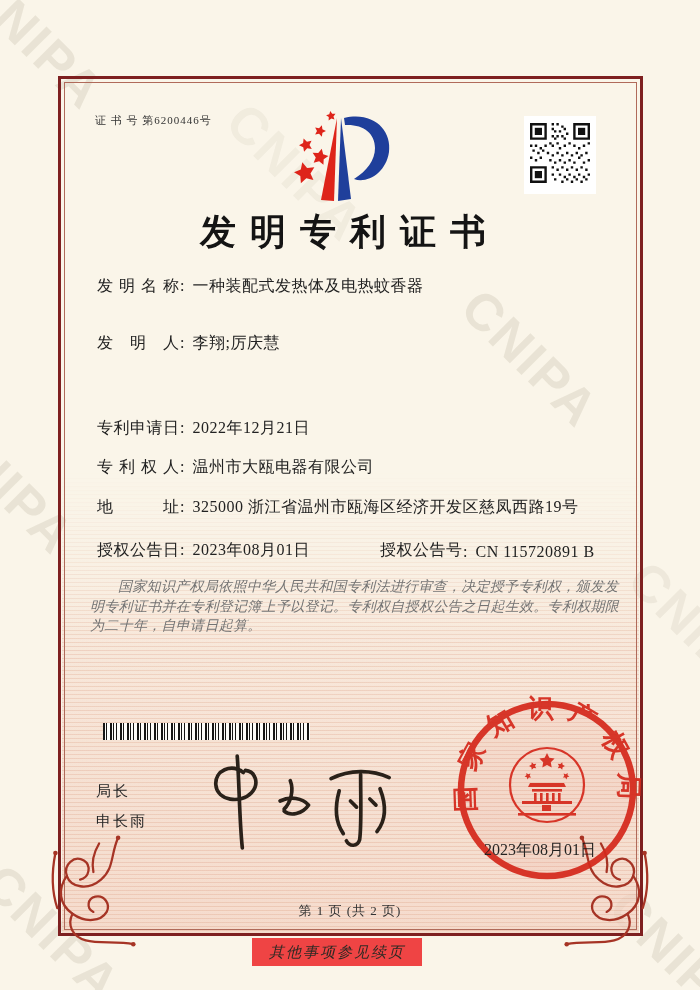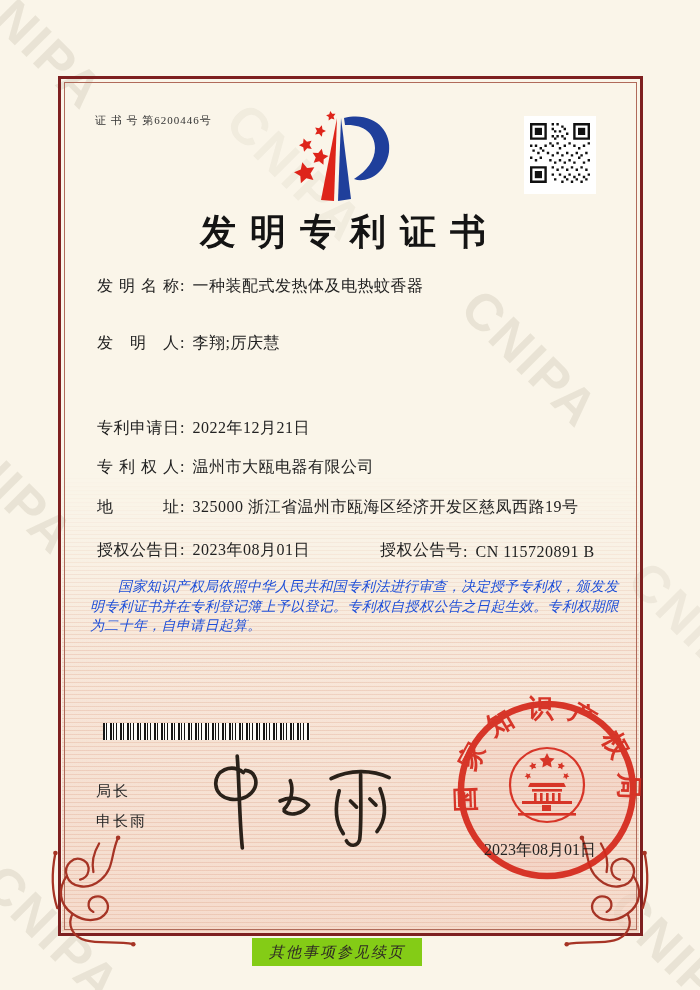--- a/index.html
+++ b/index.html
@@ -28,37 +28,37 @@
   .title{position:absolute;left:0;top:208px;width:700px;text-align:center;font-size:36px;
          font-weight:bold;letter-spacing:14px;padding-left:0;box-sizing:border-box;color:#141414;z-index:3;}
   
   .row{position:absolute;left:97px;font-size:16px;z-index:3;white-space:nowrap;color:#222;}
   .flabel{display:inline-block;width:82px;text-align:justify;text-align-last:justify;vertical-align:bottom;}
   .colon{margin:0 8px 0 1px;}
   .fvalue{letter-spacing:0.5px;}
   .grant2{position:absolute;left:283px;top:0;}
   
   .paras{position:absolute;left:90px;top:577px;width:530px;z-index:3;
-         font-size:14px;line-height:19.5px;color:#1d4ed8;font-style:italic;letter-spacing:0.3px;}
+         font-size:14px;line-height:19.5px;color:#737373;font-style:italic;letter-spacing:0.3px;}
   .paras p{margin:0 0 8px 0;text-indent:2em;}
   
   .barcode{position:absolute;left:103px;top:723px;width:207px;height:17px;z-index:3;
     background:repeating-linear-gradient(90deg,
       #161616 0 2px,#fdfdfb 2px 3px,#161616 3px 4px,#fdfdfb 4px 7px,
       #161616 7px 9px,#fdfdfb 9px 10px,#161616 10px 11px,#fdfdfb 11px 13px,
       #161616 13px 14px,#fdfdfb 14px 17px);}
   .signer{position:absolute;left:96px;z-index:3;font-family:Liberation Mono, monospace;
           font-size:15px;letter-spacing:2px;color:#262626;}
   .sig{position:absolute;left:195px;top:750px;width:215px;height:102px;z-index:4;}
   
   .seal{position:absolute;left:452px;top:695px;width:190px;height:190px;z-index:5;opacity:0.93;}
   
   .pagenote{position:absolute;left:0;top:902px;width:700px;text-align:center;
             font-size:13px;color:#333;z-index:3;letter-spacing:1px;}
-  .contbox{position:absolute;left:252px;top:938px;width:170px;height:28px;background:#84cc16;
+  .contbox{position:absolute;left:252px;top:938px;width:170px;height:28px;background:#ef4444;
            z-index:4;text-align:center;line-height:28px;font-size:15px;font-style:italic;
            color:#2e2a24;letter-spacing:2px;}
   .flourish{position:absolute;width:95px;height:118px;z-index:4;}
   .fl-bl{left:44px;top:832px;}
   .fl-br{left:561px;top:832px;transform:scaleX(-1);}
 </style>
 </head>
 <body>
 
 <div id="page">
@@ -210,15 +210,16 @@
       <path d="M12,20 C8,40 8,60 14,78"></path>
       <path d="M58,10 C52,20 50,30 52,40"></path>
     </g>
     <g fill="#a63425">
       <circle cx="78" cy="4" r="2.4"></circle>
         <circle cx="12" cy="20" r="2.4"></circle>
         <circle cx="94" cy="116" r="2.4"></circle>
     </g>
   </svg>
 
+  <div class="pagenote">第 1 页 (共 2 页)</div>
   <div class="contbox">其他事项参见续页</div>
 
 </div>
 
 </body></html>

